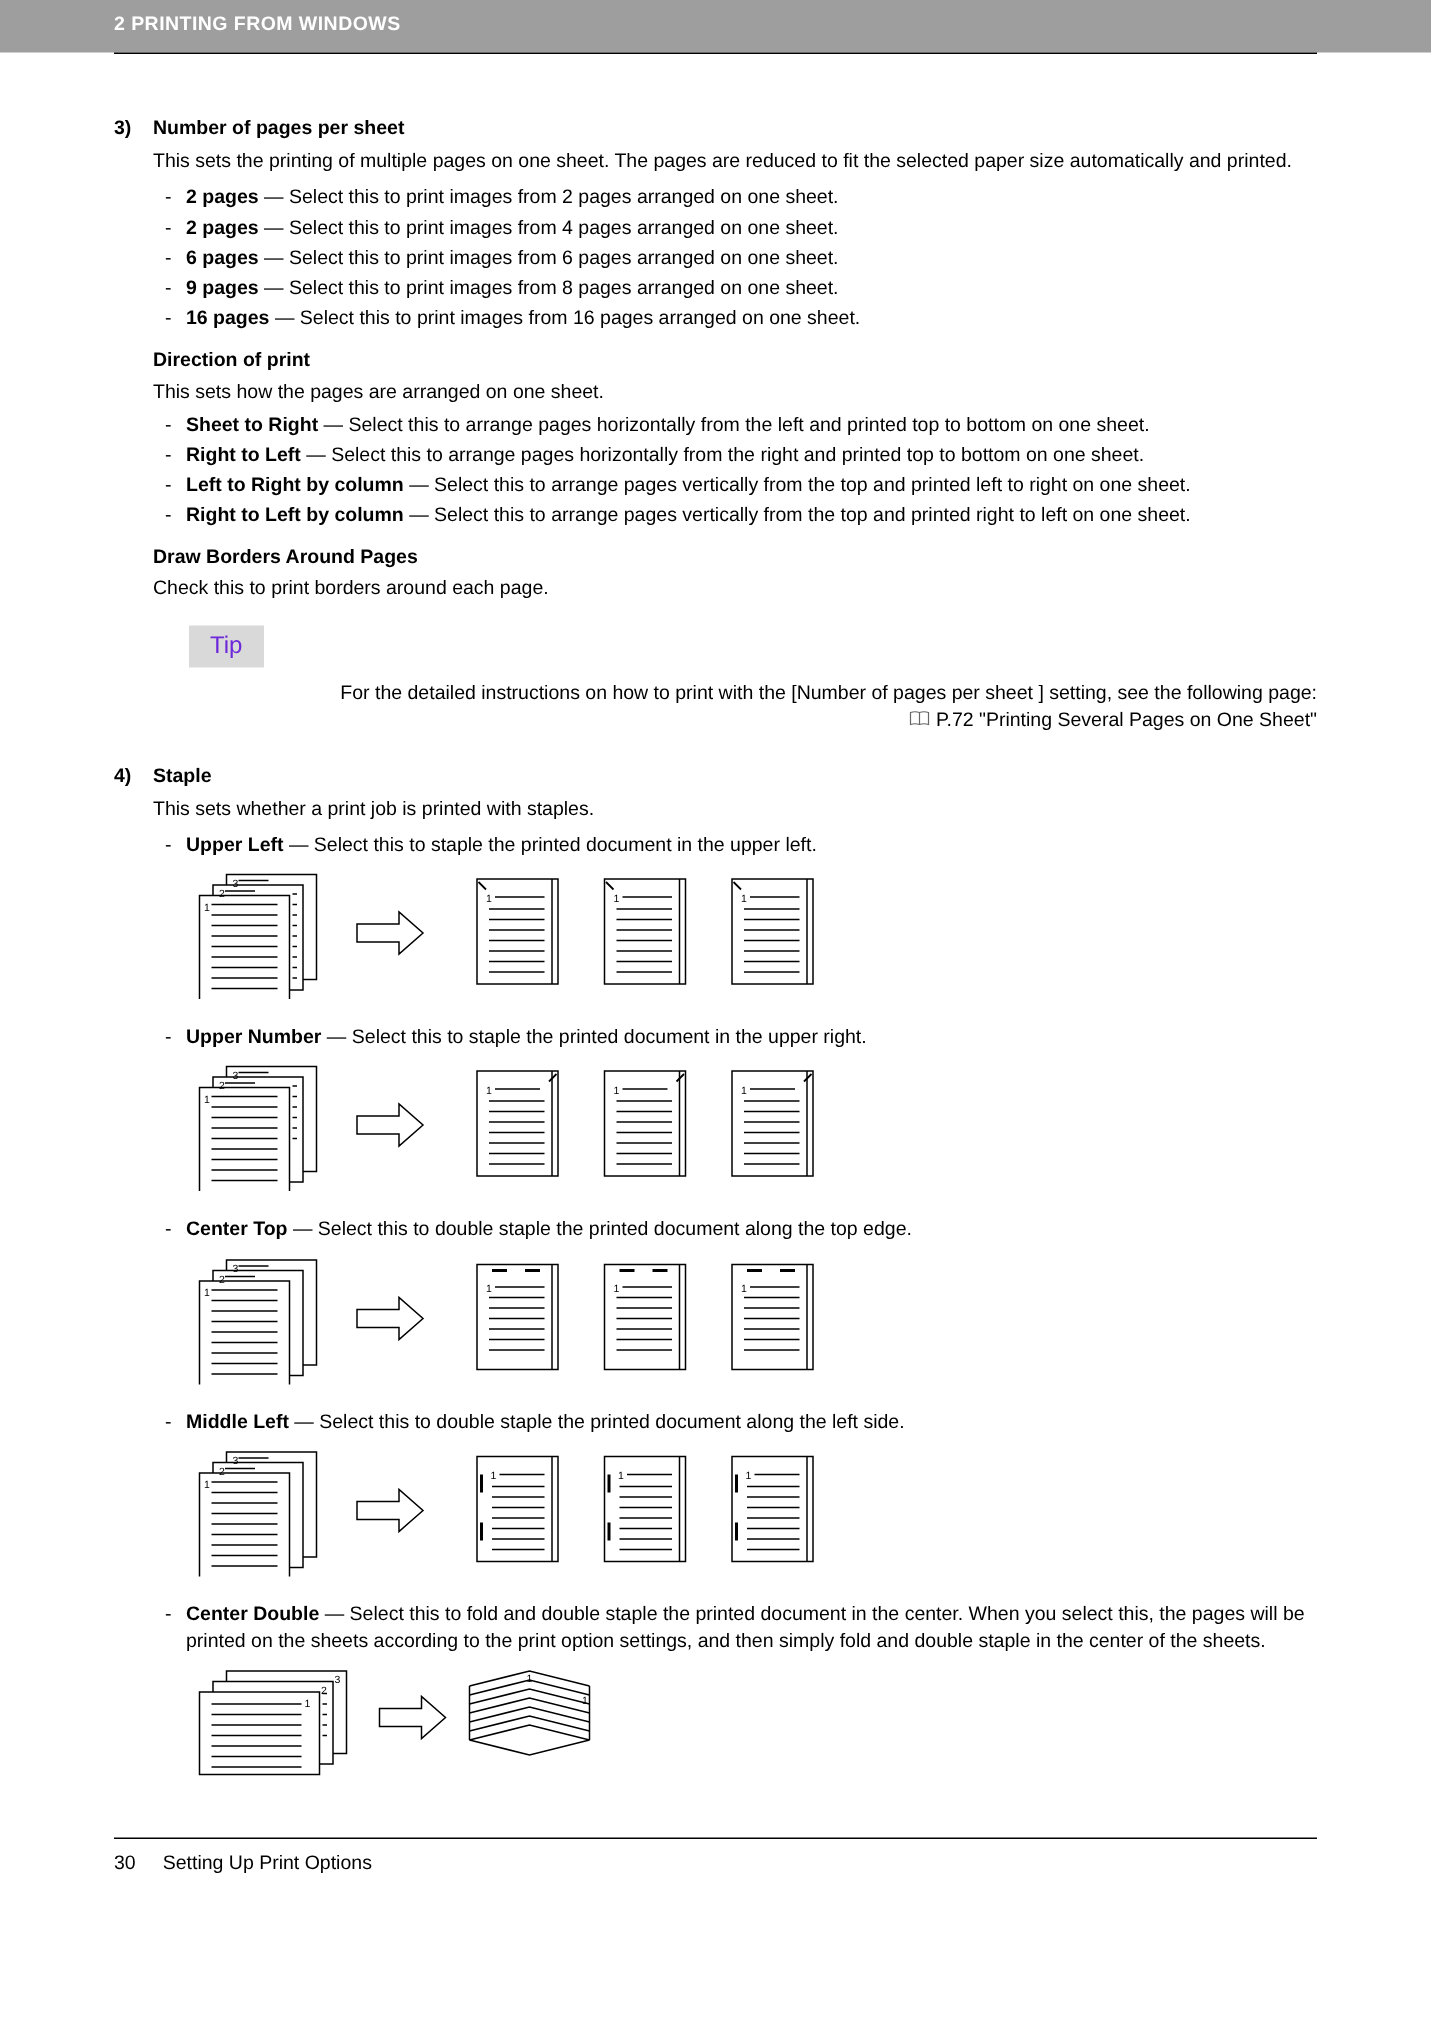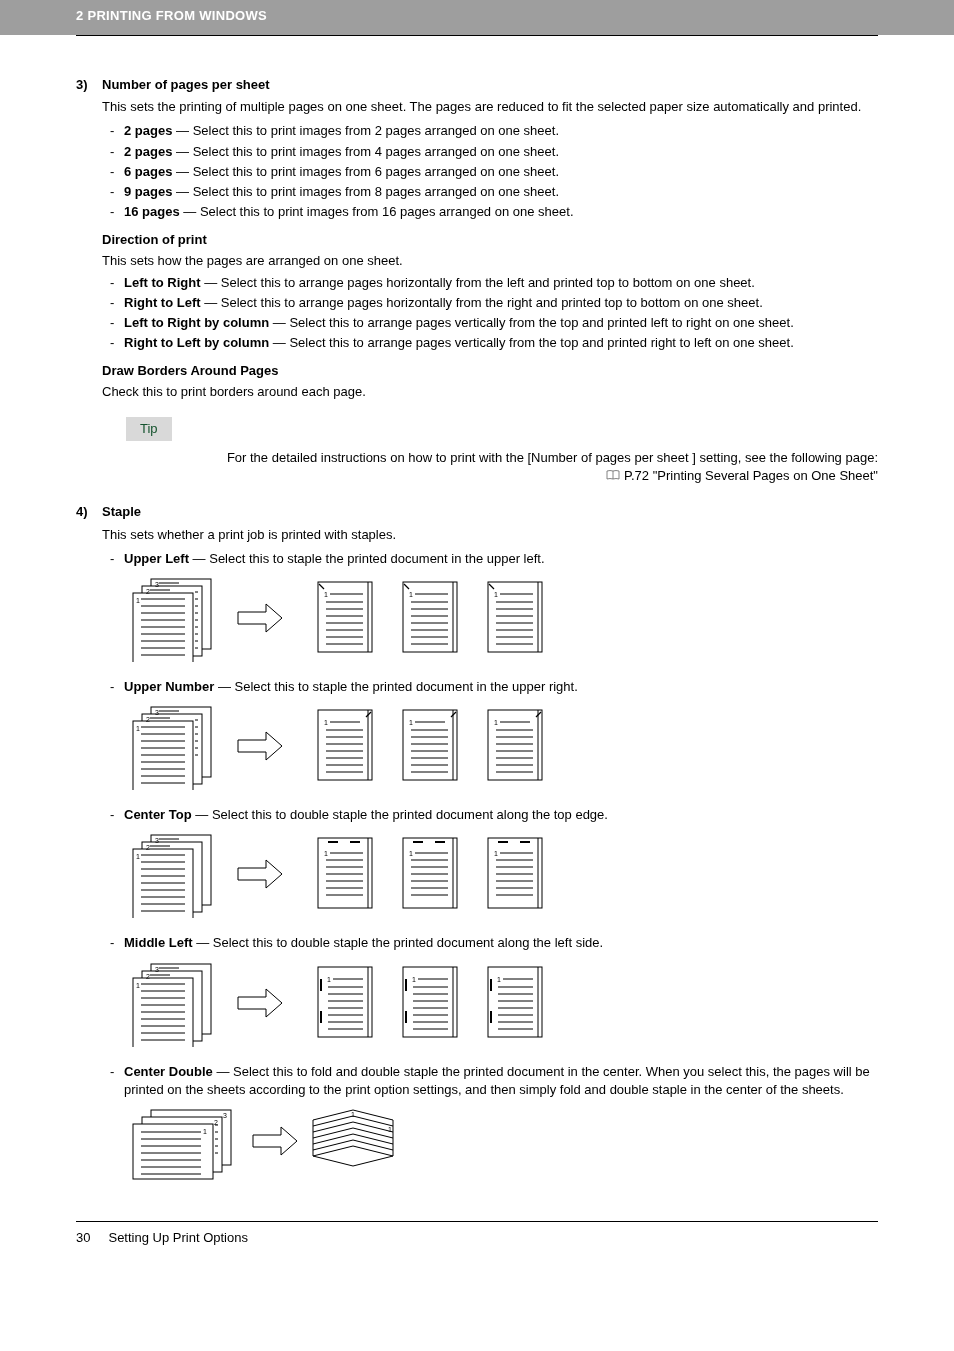--- a/index.html
+++ b/index.html
@@ -59,26 +59,26 @@
       margin-top: 10px;
       margin-bottom: 2px;
     }
     .sub-desc {
       margin-left: 26px;
       margin-bottom: 4px;
     }
     .tip-label {
       display: inline-block;
       background: #d9d9d9;
-      color: #14532d;
+      color: #6d28d9;
       padding: 3px 14px;
       margin-left: 50px;
       margin-top: 12px;
       margin-bottom: 8px;
-      font-size: 13px;
+      font-size: 16px;
     }
     .tip-text {
       margin-left: 50px;
       margin-bottom: 18px;
       text-align: right;
     }
     .tip-text .book-icon {
       display: inline-block;
       width: 14px;
       margin-right: 4px;
@@ -121,21 +121,21 @@
       <li><b>2 pages</b><span> — Select this to print images from 2 pages arranged on one sheet.</span></li>
       <li><b>2 pages</b><span> — Select this to print images from 4 pages arranged on one sheet.</span></li>
       <li><b>6 pages</b><span> — Select this to print images from 6 pages arranged on one sheet.</span></li>
       <li><b>9 pages</b><span> — Select this to print images from 8 pages arranged on one sheet.</span></li>
       <li><b>16 pages</b><span> — Select this to print images from 16 pages arranged on one sheet.</span></li>
     </ul>
 
     <div class="sub-heading">Direction of print</div>
     <div class="sub-desc">This sets how the pages are arranged on one sheet.</div>
     <ul class="dash-list">
-      <li><b>Left to Right</b><span> — Select this to arrange pages horizontally from the left and printed top to bottom on one sheet.</span></li>
+      <li><b>Sheet to Right</b><span> — Select this to arrange pages horizontally from the left and printed top to bottom on one sheet.</span></li>
       <li><b>Right to Left</b><span> — Select this to arrange pages horizontally from the right and printed top to bottom on one sheet.</span></li>
       <li><b>Left to Right by column</b><span> — Select this to arrange pages vertically from the top and printed left to right on one sheet.</span></li>
       <li><b>Right to Left by column</b><span> — Select this to arrange pages vertically from the top and printed right to left on one sheet.</span></li>
     </ul>
 
     <div class="sub-heading">Draw Borders Around Pages</div>
     <div class="sub-desc">Check this to print borders around each page.</div>
 
     <div class="tip-label">Tip</div>
     <div class="tip-text">

